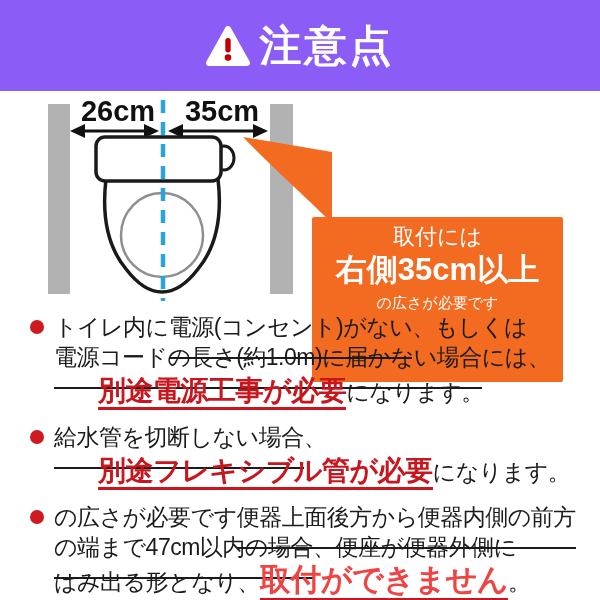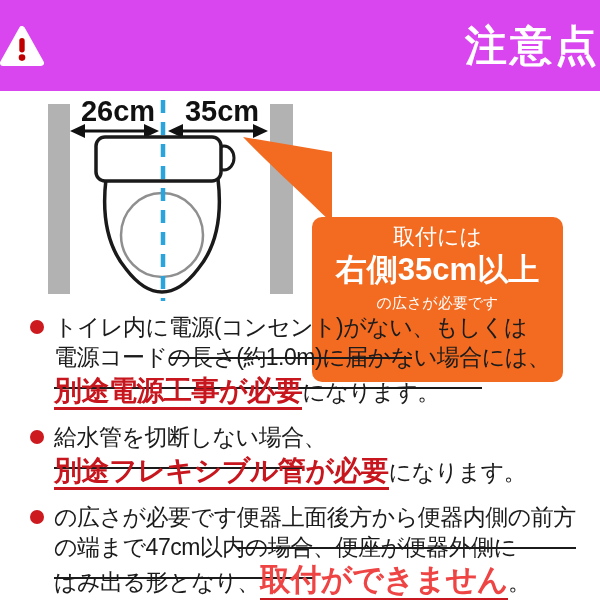--- a/index.html
+++ b/index.html
@@ -5,53 +5,53 @@
   * { margin:0; padding:0; box-sizing:border-box; }
   html,body { width:600px; height:600px; }
   body {
     position:relative; width:600px; height:600px; background:#ffffff;
     font-family:"Liberation Sans","DejaVu Sans",sans-serif; overflow:hidden;
     color:#1b1b1b;
   }
   
   .header {
     position:absolute; left:0; top:0; width:600px; height:91px;
-    background:#d946ef; display:flex; align-items:center; justify-content:space-between; gap:10px;
+    background:#8b5cf6; display:flex; align-items:center; justify-content:center; gap:10px;
   }
   .header-title { color:#ffffff; font-size:42px; font-weight:700; letter-spacing:3px; }
   
   .diagram { position:absolute; left:0; top:95px; width:496px; height:212px;text-decoration:underline; }
   .diagram svg { position:absolute; left:0; top:0; }
   .dim-label {
     position:absolute; top:0; font-size:29px; font-weight:700; color:#111;
     text-align:center; letter-spacing:0;
   }
   .dim-left  { left:74px;  width:88px; }
   .dim-right { left:176px; width:92px; }
   .bubble {
     position:absolute; left:312px; top:122px; width:251px; height:165px;
-    background:#f26b21; border-radius:10px; color:#ffffff; text-align:center;
+    background:#f26b21; border-radius:2px; color:#ffffff; text-align:center;
     padding-top:5px; line-height:1;
   }
   .bubble .s1 { font-size:22px; line-height:29px; font-weight:500; }
   .bubble .s2 { font-size:22px; line-height:30px; font-weight:500; }
   .bubble .big { font-size:31px; line-height:38px; font-weight:700; letter-spacing:0; }
   .bubble .s3 { font-size:15px; line-height:28px; font-weight:500; }
   
   .notes { position:absolute; left:30px; top:312px; width:560px; }
   .note { position:relative; padding-left:24px; }
   .note + .note { margin-top:12px; }
   .dot {
     position:absolute; left:0; top:8px; width:14px; height:14px;
     border-radius:50%; background:#cc1a1f;
   }
   .nline { font-size:23px; line-height:30px; font-weight:500; white-space:nowrap; letter-spacing:-0.5px; }
   .ub { border-bottom:2px solid #1b1b1b; padding-bottom:17px; }
   .ur { border-bottom:3px solid #c7161d; padding-bottom:1px; }
-  .em    { color:#c7161d; font-weight:700; font-size:28px; line-height:38px; }
+  .em    { color:#c7161d; font-weight:700; font-size:28px; line-height:38px;margin-left:44px; }
   .em-xl { color:#ef4444; font-weight:700; font-size:31px; line-height:36px; }
 </style>
 </head>
 <body>
 
 <div class="header">
   <svg width="44" height="40" viewBox="0 0 44 40">
     <path d="M22,3 L41,37 L3,37 Z" fill="#ffffff" stroke="#ffffff" stroke-width="6" stroke-linejoin="round"></path>
     <rect x="19.3" y="12" width="5.4" height="14.5" rx="2.7" fill="#c00000"></rect>
     <circle cx="22" cy="31.6" r="3.3" fill="#c00000"></circle>

